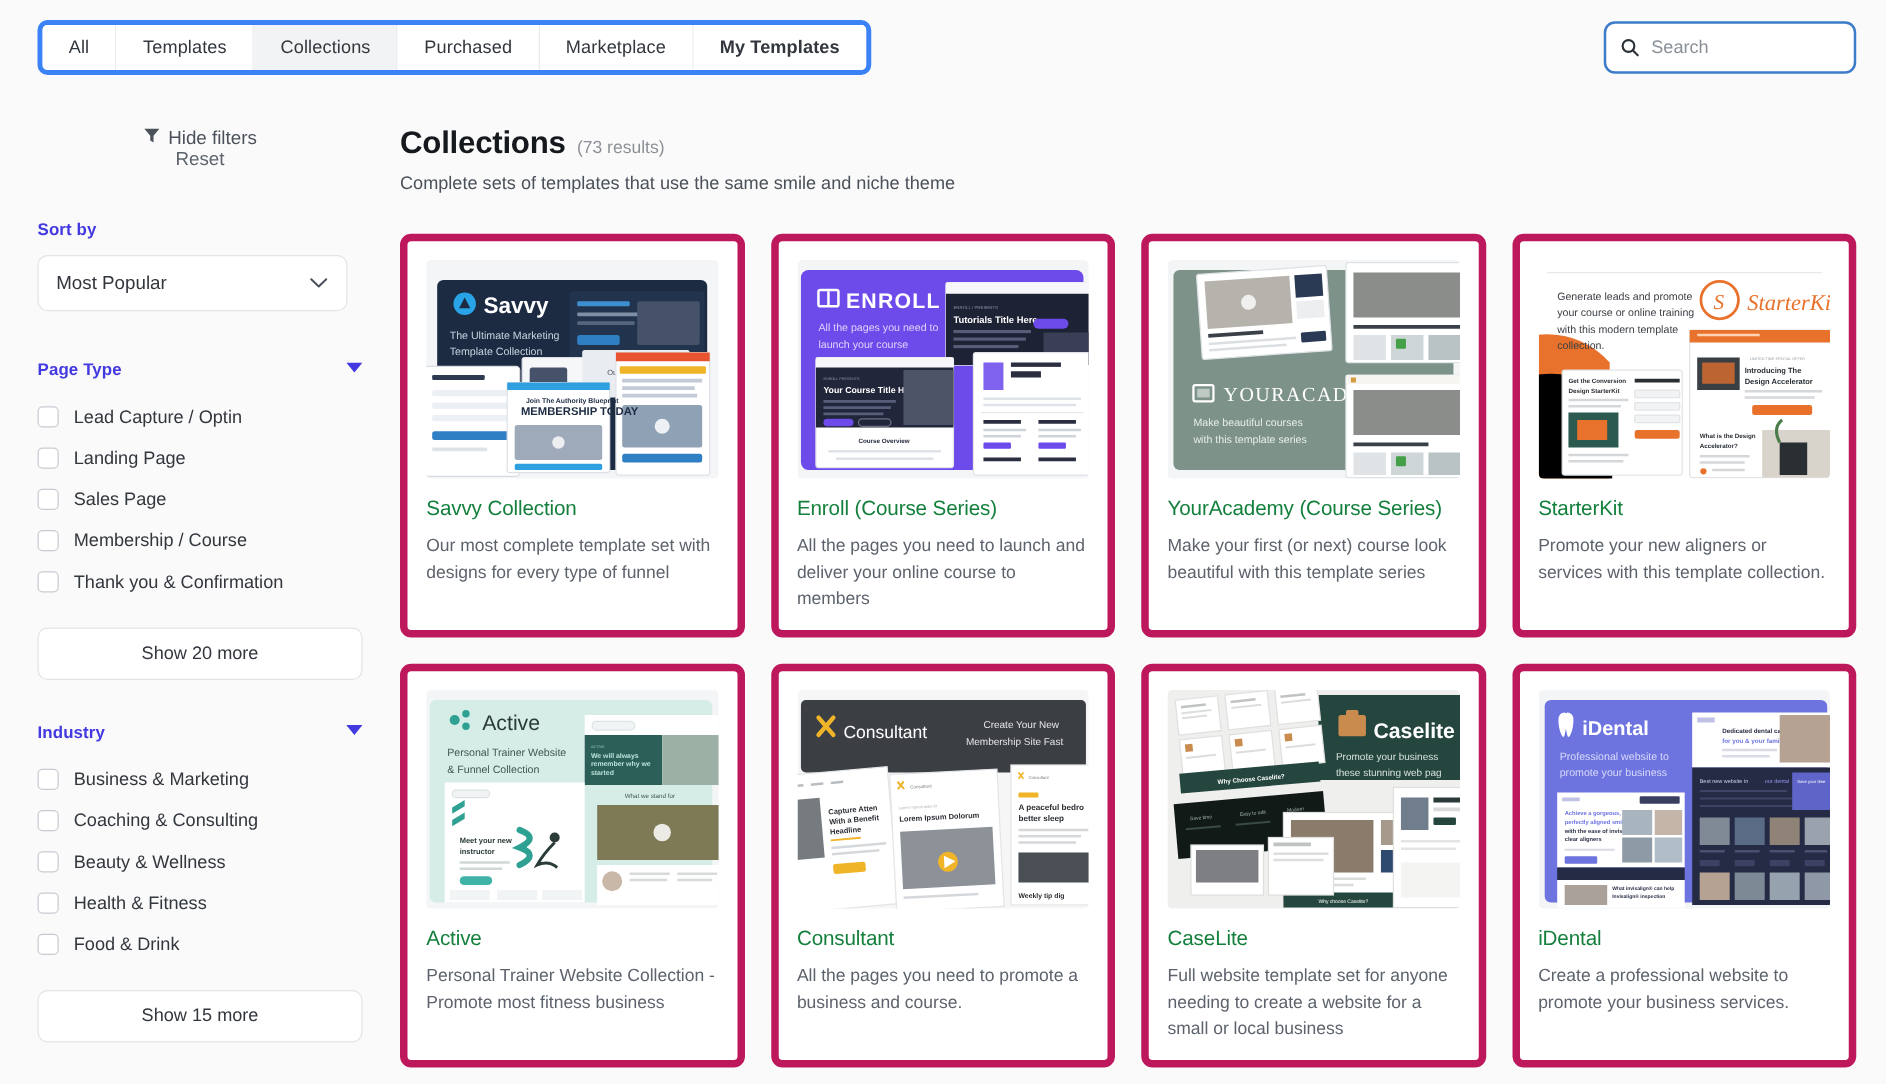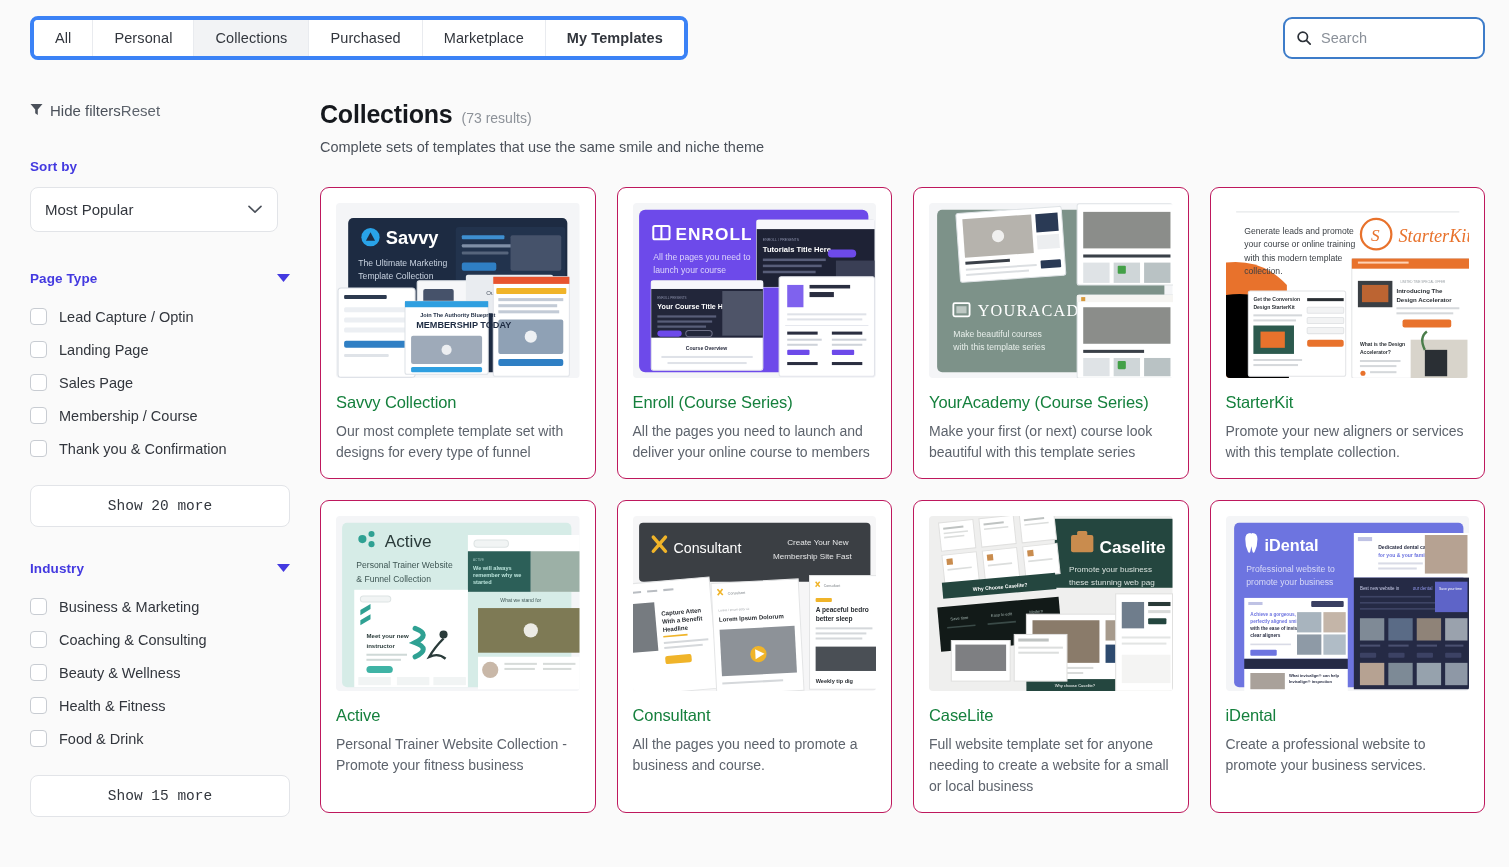--- a/index.html
+++ b/index.html
@@ -63,20 +63,21 @@
   .search-input::placeholder { color: #8a9099; }
 
   
   .body-wrap { display: flex; padding: 0 24px 0 30px; }
 
   
   .sidebar { width: 290px; flex: 0 0 290px; padding-top: 26px; padding-right: 30px; }
   .filters-row {
     display: flex; align-items: center; justify-content: flex-start;
     margin-bottom: 40px;
+    flex-direction: column;
   }
   .hide-filters {
     display: flex; align-items: center; gap: 7px;
     font-size: 15px; color: #4b515a; cursor: pointer;
   }
   .reset { font-size: 15px; color: #5d636c; cursor: pointer; }
 
   .group-title {
     font-size: 13.5px; font-weight: bold;
     color: #4339e0; margin-bottom: 13px;
@@ -115,40 +116,39 @@
   .cb-label { font-size: 14.5px; color: #32363d; }
 
   .show-more {
     width: 260px; height: 42px;
     margin-top: 20px;
     border: 1px solid #e2e4e8; border-radius: 8px;
     background: #fff;
     display: flex; align-items: center; justify-content: center;
     font-size: 14.5px; color: #32363d;
     cursor: pointer;
-    font-family: Liberation Mono, monospace;
   }
   .spacer-lg { height: 34px; }
 
   
   .main { flex: 1; padding-top: 24px; min-width: 0; }
   .page-title-row { display: flex; align-items: baseline; gap: 9px; }
   .page-title { font-size: 25px; font-weight: bold; color: #15181d; letter-spacing: -.2px; }
   .results { font-size: 14px; color: #8c9198; }
   .page-sub { font-size: 14.5px; color: #4b515a; margin-top: 10px; }
 
   .grid {
     margin-top: 32px;
     display: grid;
     grid-template-columns: repeat(4, 1fr);
     gap: 21px;
   }
   .card {
     background: #fff;
-    border: 1px solid #be185d;
+    border: 6px solid #be185d;
     border-radius: 9px;
     padding: 15px;
     cursor: pointer;
   }
   .thumb {
     width: 100%; height: 175px;
     border-radius: 4px;
     overflow: hidden;
     position: relative;
   }
@@ -163,21 +163,21 @@
     line-height: 1.5;
   }
   .thumb svg { display: block; width: 100%; height: 100%; }
 </style>
 </head>
 <body>
 
 <div class="topbar">
   <div class="tabs">
     <div class="tab">All</div>
-    <div class="tab">Personal</div>
+    <div class="tab">Templates</div>
     <div class="tab active">Collections</div>
     <div class="tab">Purchased</div>
     <div class="tab">Marketplace</div>
     <div class="tab">My Templates</div>
   </div>
 
   <div class="search-wrap">
     <span class="search-icon">
       <svg width="16" height="16" viewBox="0 0 16 16" fill="none">
         <circle cx="6.8" cy="6.8" r="4.7" stroke="#2c3138" stroke-width="1.7"></circle>
@@ -538,21 +538,21 @@
             <circle cx="192" cy="114" r="7" fill="#ffffff" opacity=".85"></circle>
             <rect x="140" y="140" width="100" height="32" fill="#ffffff"></rect>
             <circle cx="152" cy="153" r="8" fill="#c9b8a8"></circle>
             <rect x="166" y="146" width="32" height="2" fill="#d7dbd9"></rect>
             <rect x="166" y="151" width="30" height="2" fill="#d7dbd9"></rect>
             <rect x="204" y="146" width="32" height="2" fill="#d7dbd9"></rect>
             <rect x="204" y="151" width="28" height="2" fill="#d7dbd9"></rect>
           </svg>
         </div>
         <div class="card-title">Active</div>
-        <div class="card-desc">Personal Trainer Website Collection - Promote your fitness business</div>
+        <div class="card-desc">Personal Trainer Website Collection - Promote most fitness business</div>
       </div>
 
       <div class="card">
         <div class="thumb">
           <svg viewBox="0 0 240 175" preserveAspectRatio="xMidYMid slice">
             <rect width="240" height="175" fill="#f6f6f7"></rect>
             <rect x="6" y="8" width="228" height="58" rx="4" fill="#3b3f44"></rect>
             <path d="M20 22 l12 14 M32 22 l-12 14" stroke="#f0b429" stroke-width="3.4" stroke-linecap="round"></path>
             <text x="40" y="38" font-family="Liberation Sans, sans-serif" font-size="14" fill="#ffffff">Consultant</text>
             <text x="152" y="30" font-family="Liberation Sans, sans-serif" font-size="8" fill="#e4e5e6">Create Your New</text>

